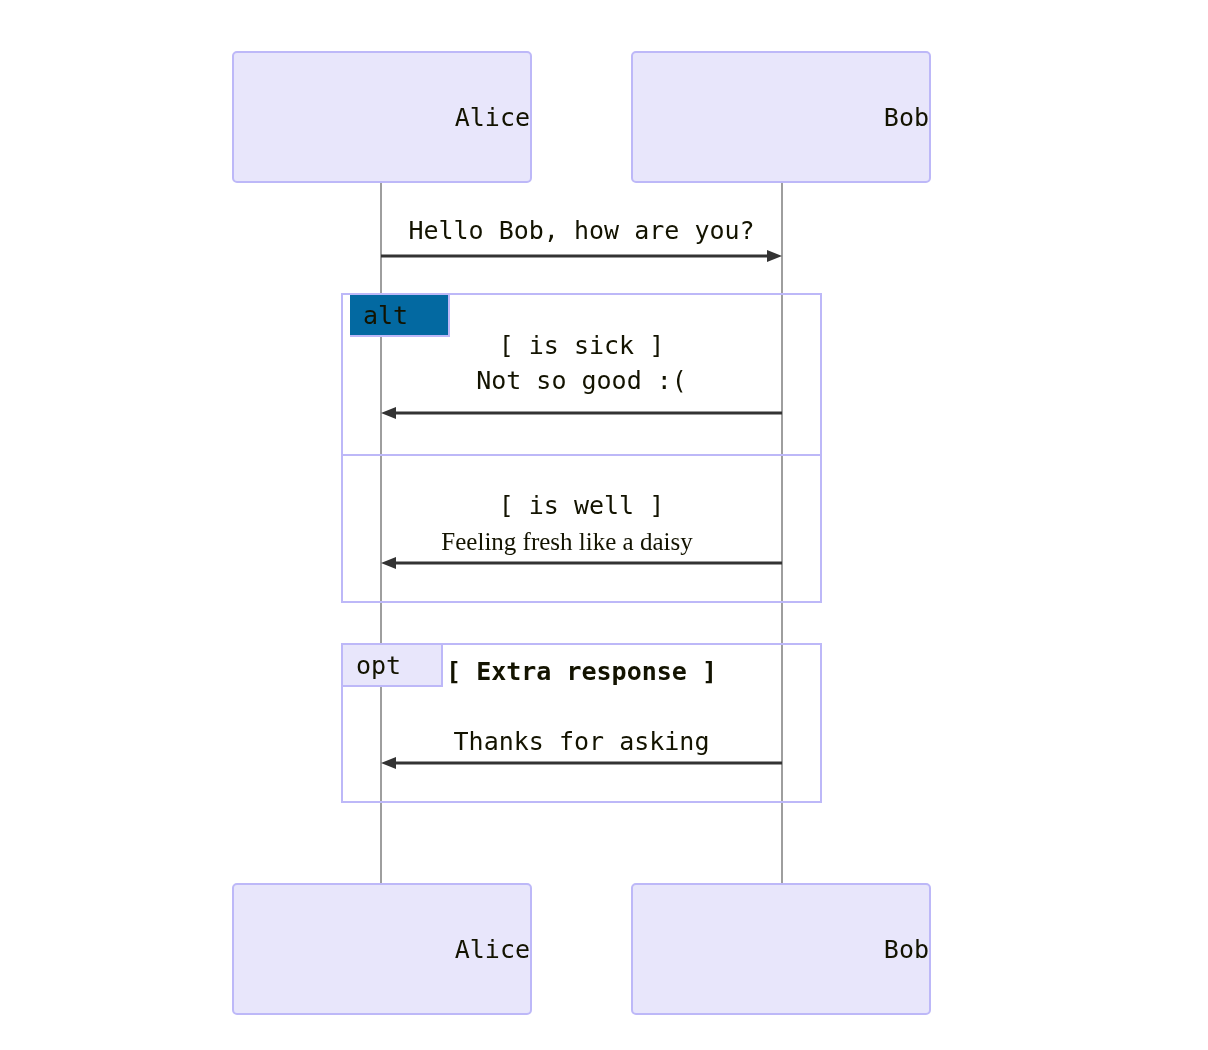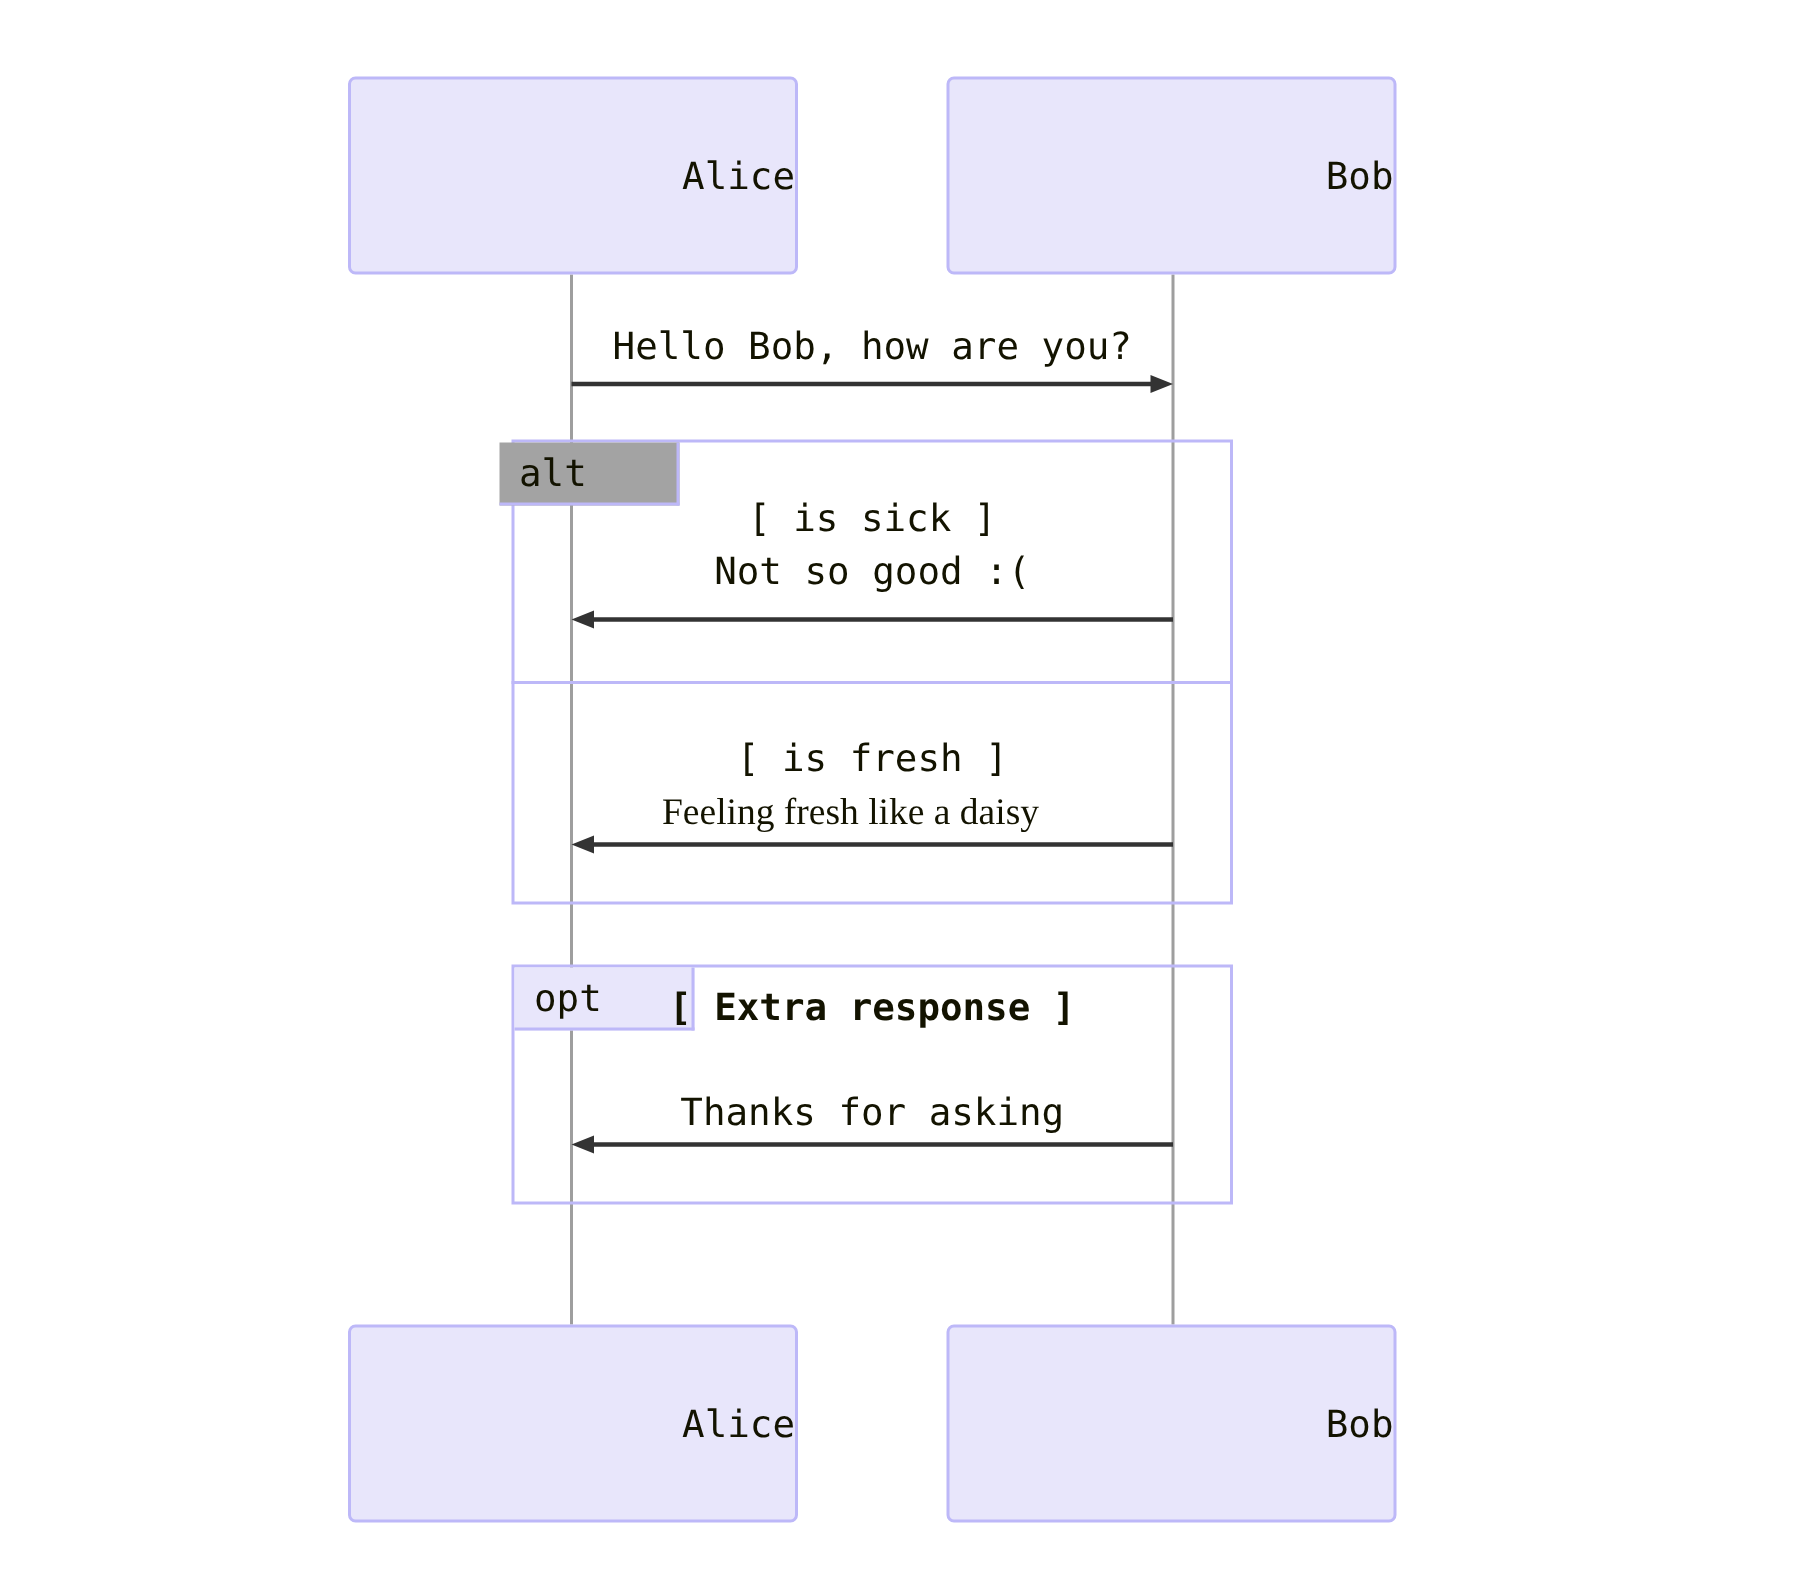--- a/index.html
+++ b/index.html
@@ -107,25 +107,25 @@
 <div id="diagram">
 
   <div id="lifelines-layer">
       <div class="lifeline" style="left: 380px; top: 183px; height: 700px; background: rgb(158, 158, 158);"></div>
       <div class="lifeline" style="left: 781px; top: 183px; height: 700px; background: rgb(158, 158, 158);"></div>
     </div>
 
   <div id="fragments-layer">
       <div class="frame" style="left: 341px; top: 293px; width: 481px; height: 310px; border-color: rgb(189, 184, 248);"></div>
       <div class="frame-divider" style="left: 341px; top: 454px; width: 481px; background: rgb(189, 184, 248);"></div>
-      <div class="frame-tag" style="left: 333px; top: 295px; width: 120px; height: 42px; background: #a3a3a3; border-color: rgb(189, 184, 248);">
+      <div class="frame-tag" style="left: 350px; top: 295px; width: 100px; height: 42px; background: #0369a1; border-color: rgb(189, 184, 248);">
         <span class="frame-tag-label" style="color: rgb(19, 19, 0);">alt</span>
       </div>
       <div class="frame" style="left: 341px; top: 643px; width: 481px; height: 160px; border-color: rgb(189, 184, 248);"></div>
-      <div class="frame-tag" style="left: 343px; top: 645px; width: 120px; height: 42px; background: rgb(232, 230, 251); border-color: rgb(189, 184, 248);">
+      <div class="frame-tag" style="left: 343px; top: 645px; width: 100px; height: 42px; background: rgb(232, 230, 251); border-color: rgb(189, 184, 248);">
         <span class="frame-tag-label" style="color: rgb(19, 19, 0);">opt</span>
       </div>
     </div>
 
   <div id="arrows-layer">
       <svg class="arrow-svg" width="401" height="20" style="left: 381px; top: 246px;">
         <line x1="0" x2="387" y1="10" y2="10" stroke="#333333" stroke-width="3"></line>
         <polygon points="386,4 401,10 386,16" fill="#333333"></polygon>
       </svg>
       <svg class="arrow-svg" width="401" height="20" style="left: 381px; top: 403px;">
@@ -137,21 +137,21 @@
         <polygon points="15,4 0,10 15,16" fill="#333333"></polygon>
       </svg>
       <svg class="arrow-svg" width="401" height="20" style="left: 381px; top: 753px;">
         <line x1="401" x2="14" y1="10" y2="10" stroke="#333333" stroke-width="3"></line>
         <polygon points="15,4 0,10 15,16" fill="#333333"></polygon>
       </svg>
     </div>
 
   <div id="labels-layer">
       <div class="cond-text" style="left: 581.5px; top: 333px; color: rgb(19, 19, 0);">[ is sick ]</div>
-      <div class="cond-text" style="left: 581.5px; top: 493px; color: rgb(19, 19, 0);">[ is fresh ]</div>
+      <div class="cond-text" style="left: 581.5px; top: 493px; color: rgb(19, 19, 0);">[ is well ]</div>
       <div class="cond-text" style="left: 581.5px; top: 659px; color: rgb(19, 19, 0); font-weight: bold;">[ Extra response ]</div>
       <div class="msg-text" style="left: 581.5px; top: 218px; color: rgb(19, 19, 0);">Hello Bob, how are you?</div>
       <div class="msg-text" style="left: 581.5px; top: 368px; color: rgb(19, 19, 0);">Not so good :(</div>
       <div class="msg-text" style="left: 567px; top: 529px; color: rgb(19, 19, 0); font-family: Liberation Serif, serif;">Feeling fresh like a daisy</div>
       <div class="msg-text" style="left: 581.5px; top: 729px; color: rgb(19, 19, 0);">Thanks for asking</div>
     </div>
 
   <div id="actors-layer">
       <div class="actor-box" style="left: 232px; top: 51px; width: 300px; height: 132px; background: rgb(232, 230, 251); border-color: rgb(189, 184, 248);">
         <span class="actor-label" style="color: rgb(19, 19, 0);">Alice</span>

